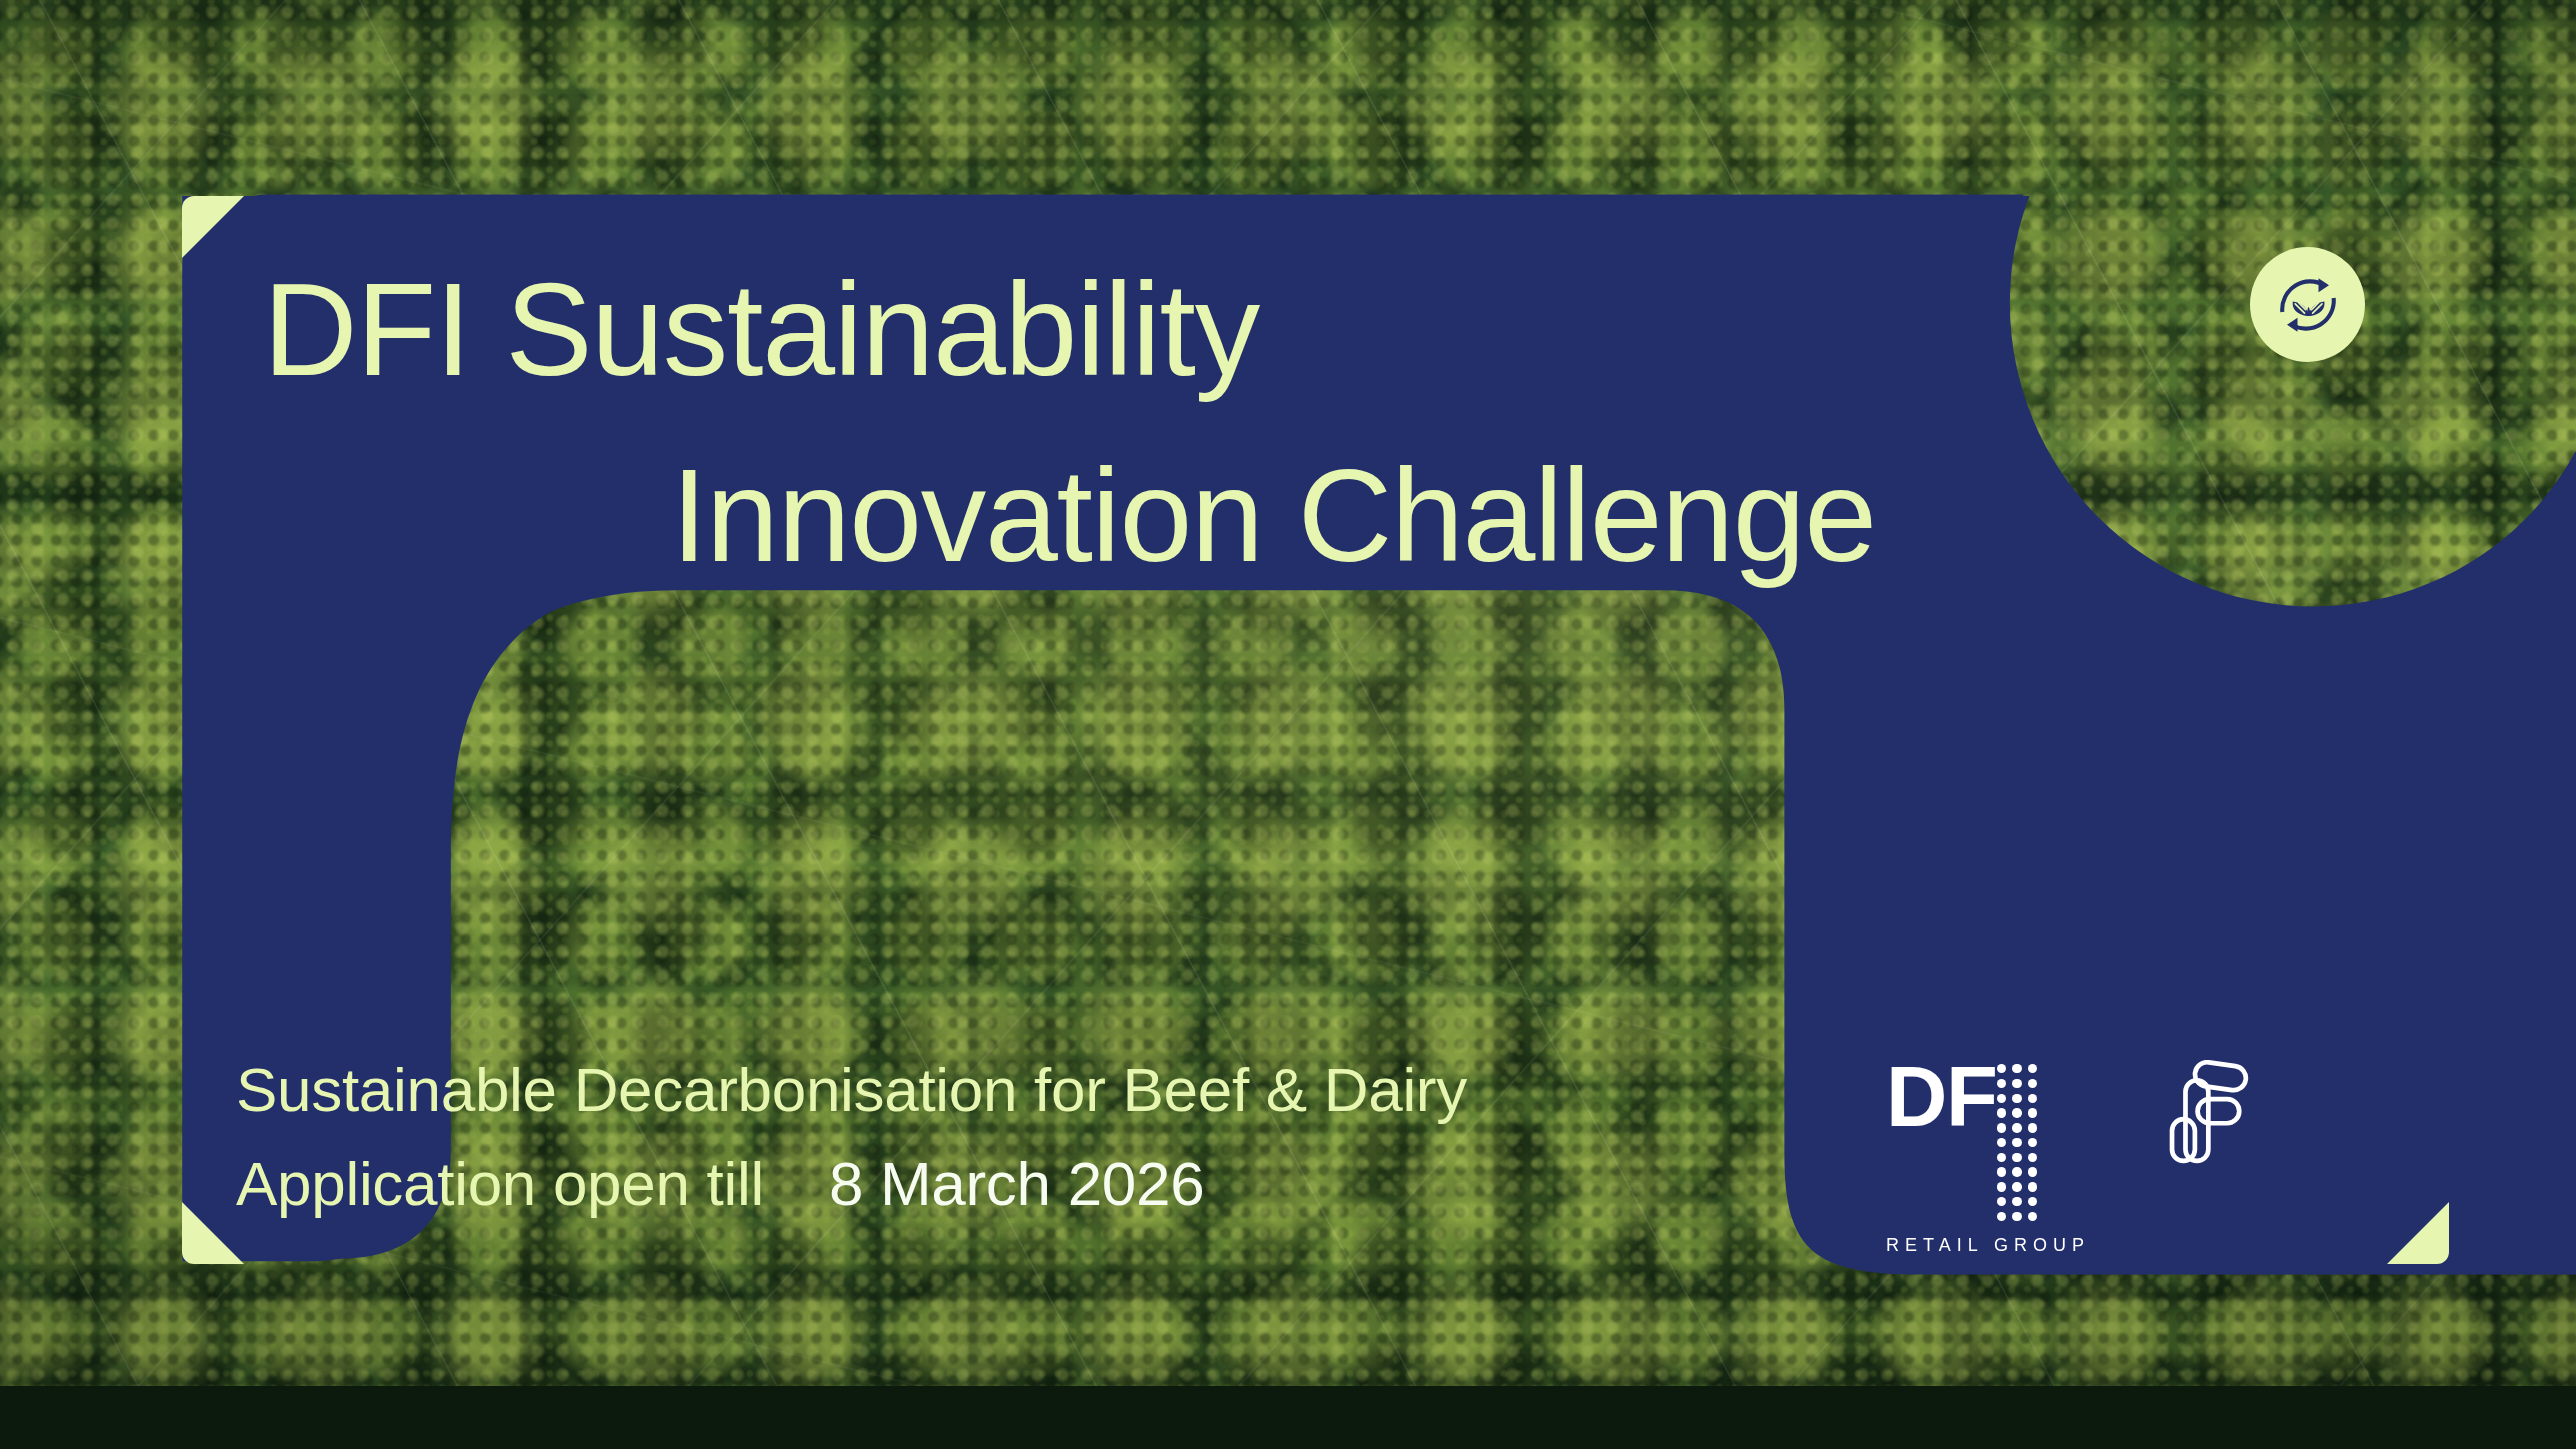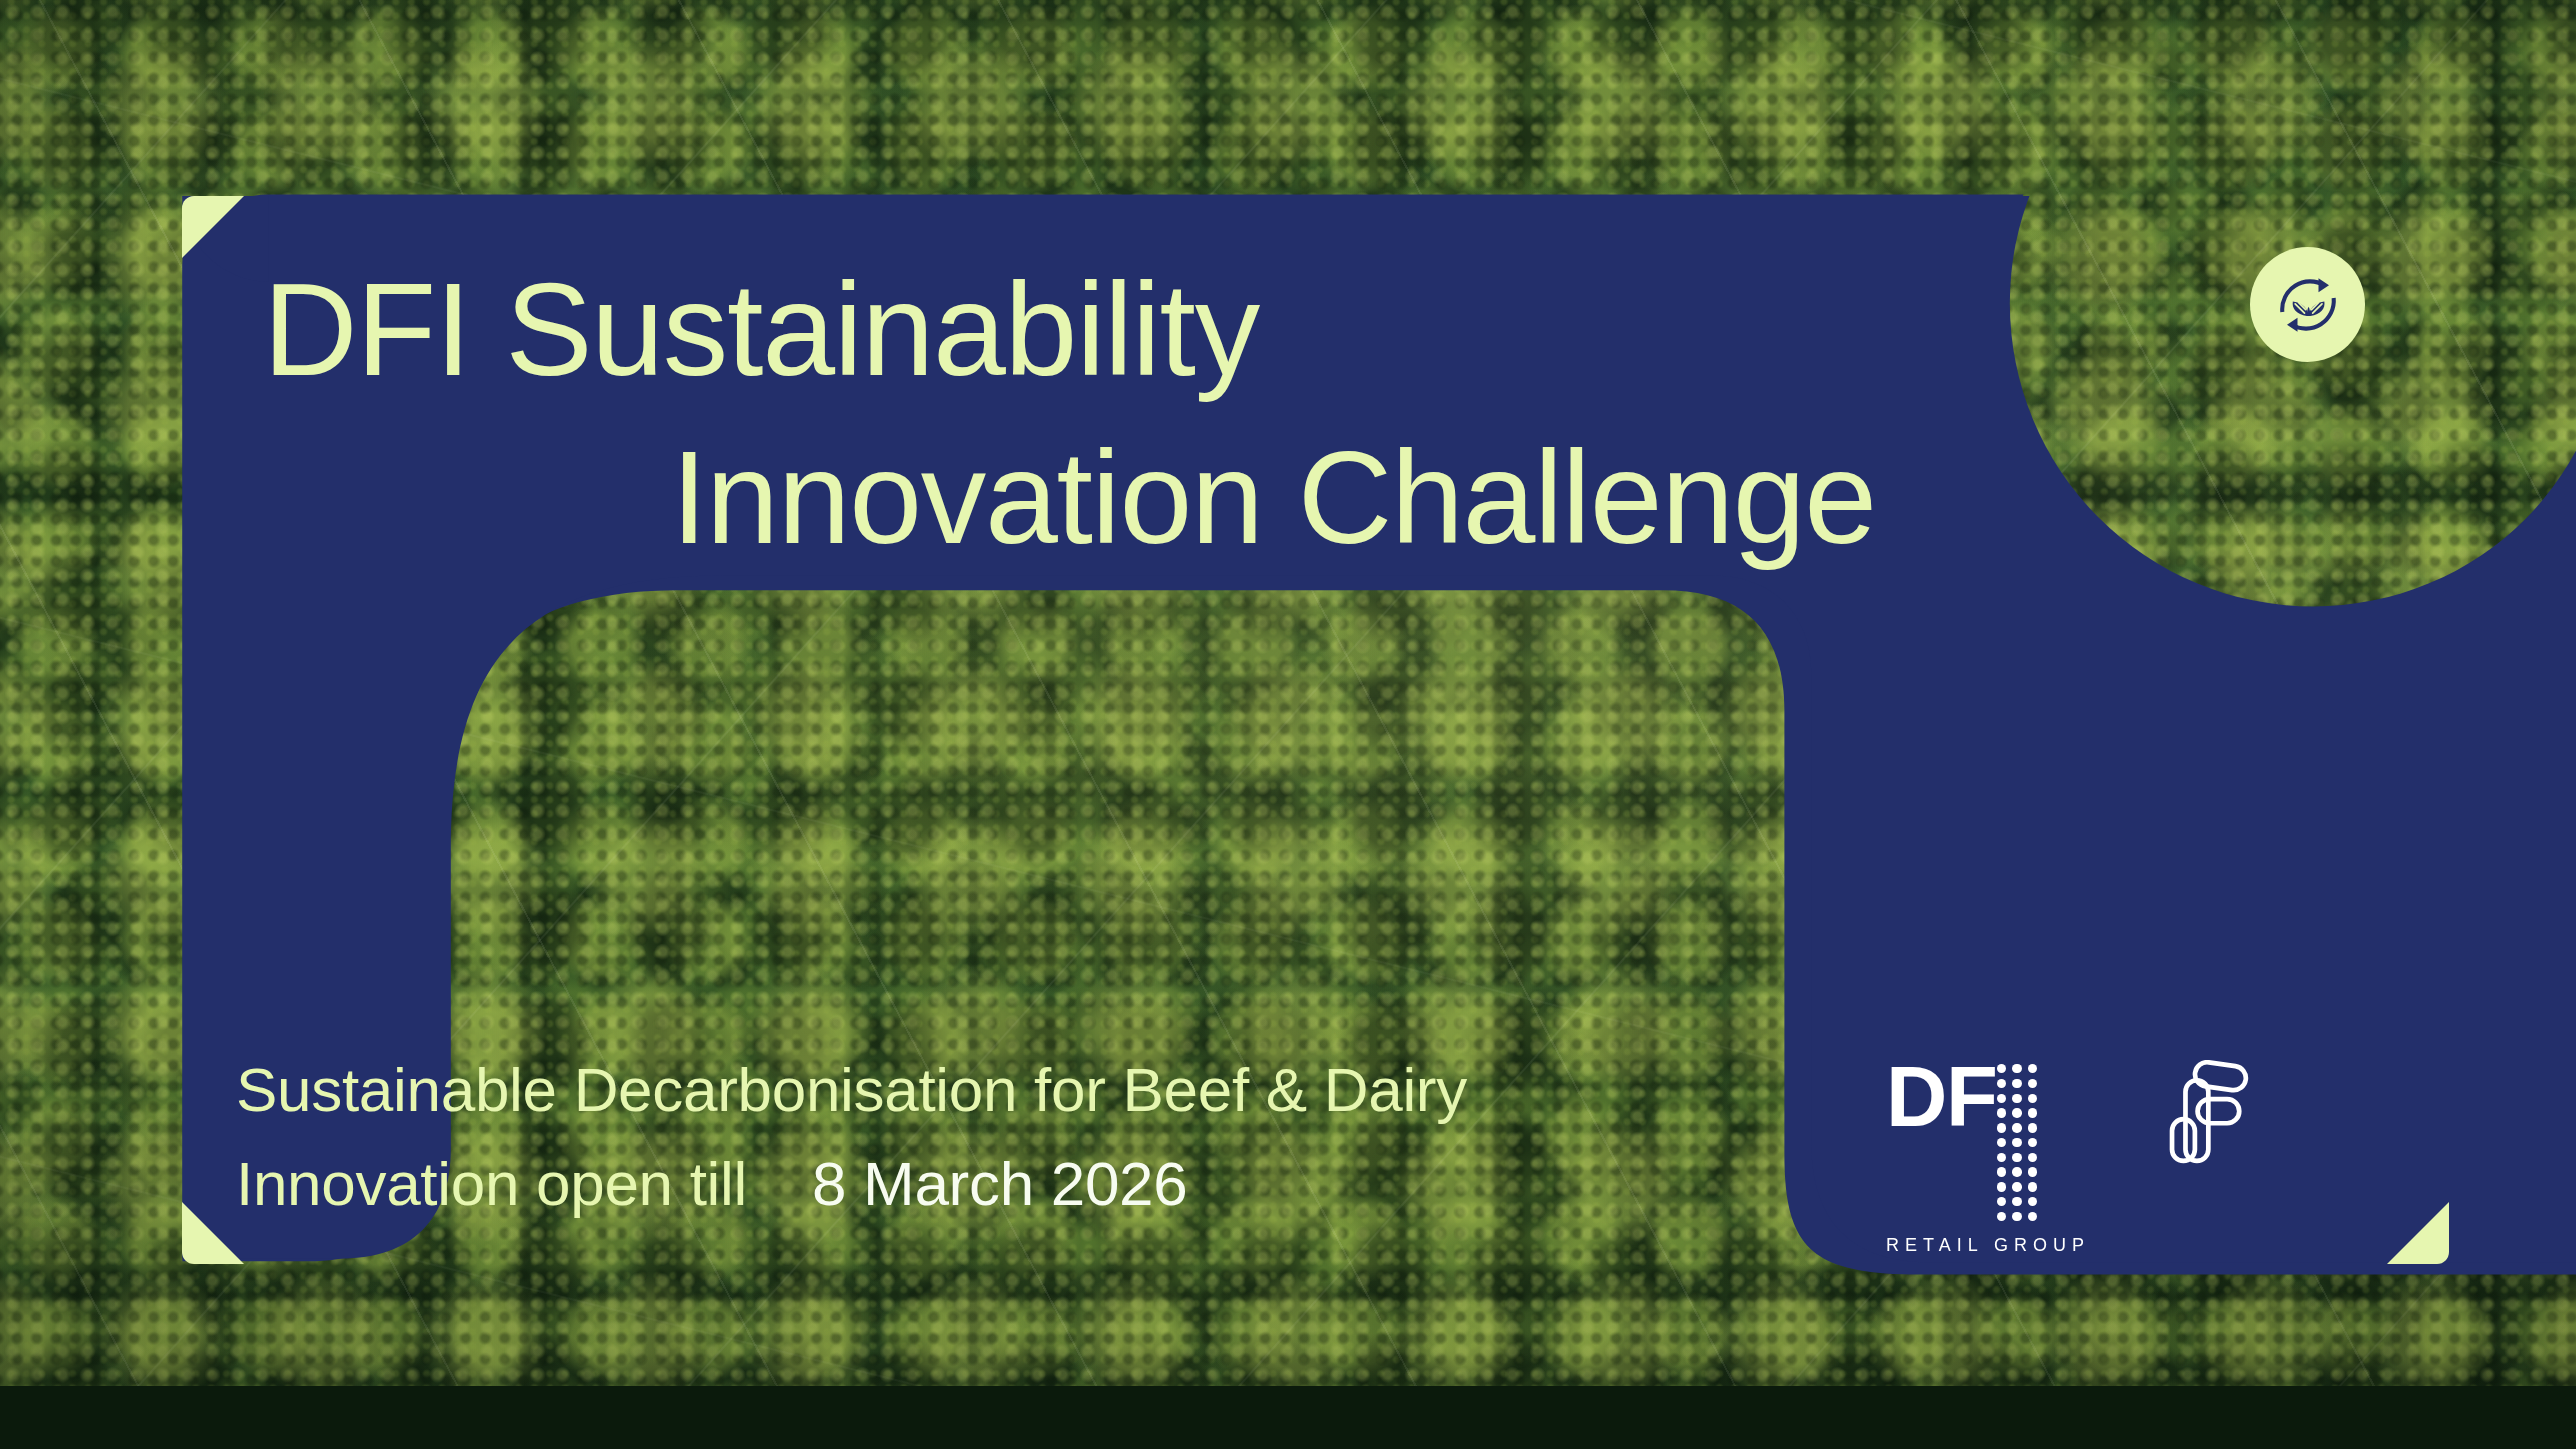--- a/index.html
+++ b/index.html
@@ -104,21 +104,21 @@
   .title-block {
     position:absolute; left:0; top:262px; width:2388px;
     color:var(--lime);
     font-weight:300;
     font-size:131px;
     line-height:1.04;
     letter-spacing:-1.3px;
     white-space:nowrap;
   }
   .title-line-1 { padding-left:263px; }
-  .title-line-2 { padding-left:671px; margin-top:32px; }
+  .title-line-2 { padding-left:671px; margin-top:50px; }
 
   
   .sub-block {
     position:absolute; left:236px; top:1043px;
     font-size:62px; font-weight:400; line-height:1.52;
     letter-spacing:-0.3px; white-space:nowrap;
   }
   .sub-line { color:var(--lime); }
   .sub-line .date { color:var(--near-white);margin-left:48px; }
 
@@ -269,21 +269,21 @@
   <div class="bracket bl"></div>
   <div class="bracket br"></div>
 
   <div class="title-block">
     <div class="title-line-1">DFI Sustainability</div>
     <div class="title-line-2">Innovation Challenge</div>
   </div>
 
   <div class="sub-block">
     <div class="sub-line">Sustainable Decarbonisation for Beef &amp; Dairy</div>
-    <div class="sub-line"><span>Innovation open till </span><span class="date">8 March 2026</span></div>
+    <div class="sub-line"><span>Application open till </span><span class="date">8 March 2026</span></div>
   </div>
 
   <div class="logo-row">
 
     <div class="dfi">
       <div class="dfi-mark">
         <span class="dfi-letters">DF</span>
         <span class="dfi-dots" id="dfi-dots" style="grid-template-columns: repeat(3, 9.4px);">
             <i></i>
             <i></i>

